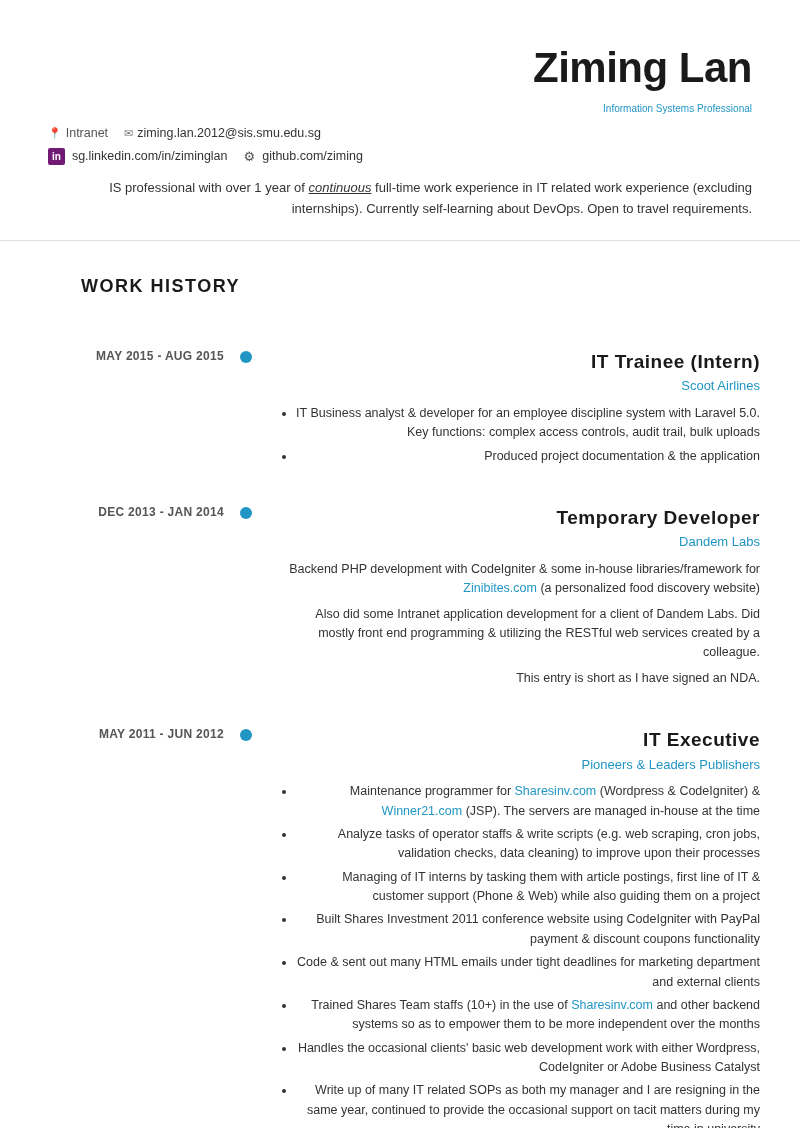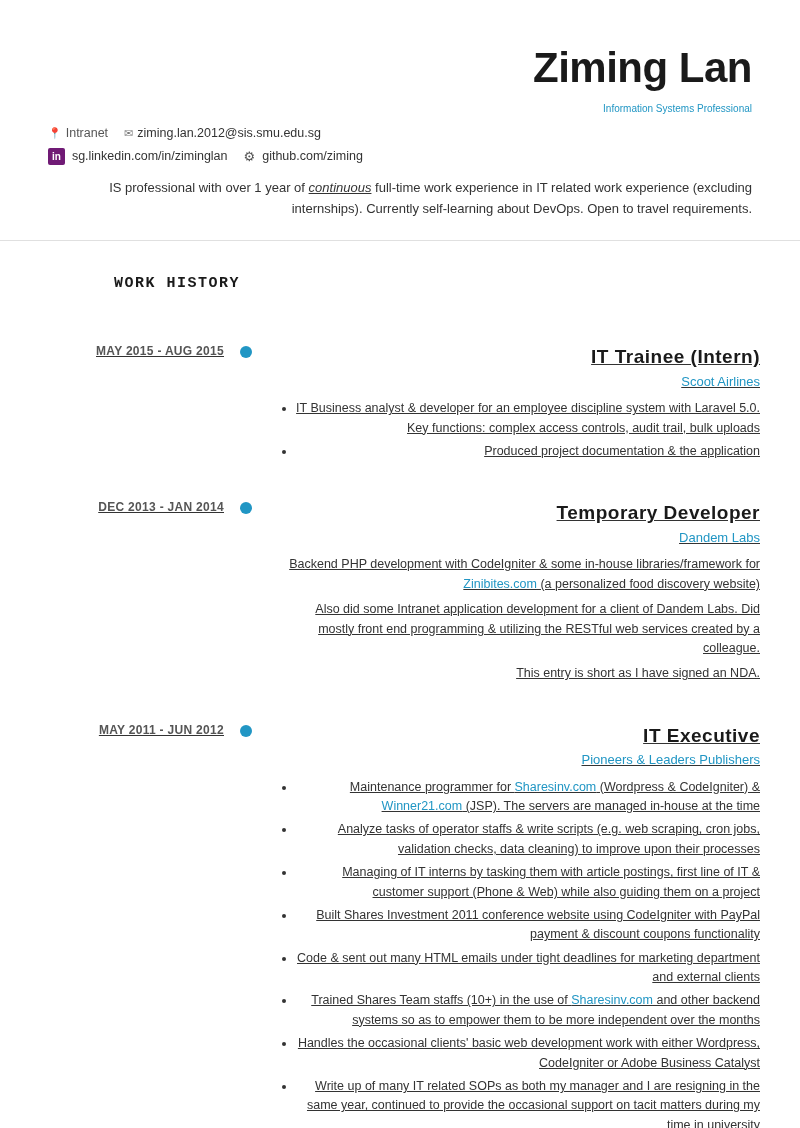--- a/index.html
+++ b/index.html
@@ -83,26 +83,26 @@
       font-size: 13px;
       color: #333;
       line-height: 1.6;
       font-family: 'Arial', sans-serif;
     }
     .summary-text em {
       font-style: italic;
       text-decoration: underline;
     }
     .section-title {
-      font-size: 15px;
+      font-size: 18px;
       font-weight: bold;
       letter-spacing: 1.5px;
       text-transform: uppercase;
       color: #1a1a1a;
-      font-family: Liberation Mono, monospace;
+      font-family: Liberation Sans, sans-serif;
       margin-bottom: 24px;
     }
     .date-range {
       font-size: 12px;
       font-weight: bold;
       color: #555;
       font-family: 'Arial', sans-serif;
       letter-spacing: 0.3px;
       line-height: 1.4;
     }
@@ -177,21 +177,20 @@
     .section-header-center {
       width: 24px;
     }
     .section-header-right {
       flex: 1;
       padding-left: 16px;
     }
     .entry-row {
       display: flex;
       margin-bottom: 32px;
-      text-decoration: underline;
     }
   </style>
 </head>
 <body>
 
 <div class="page full-layout">
 
   <div class="header-section">
     <h1 class="name">Ziming Lan</h1>
     <div class="profession">Information Systems Professional</div>

